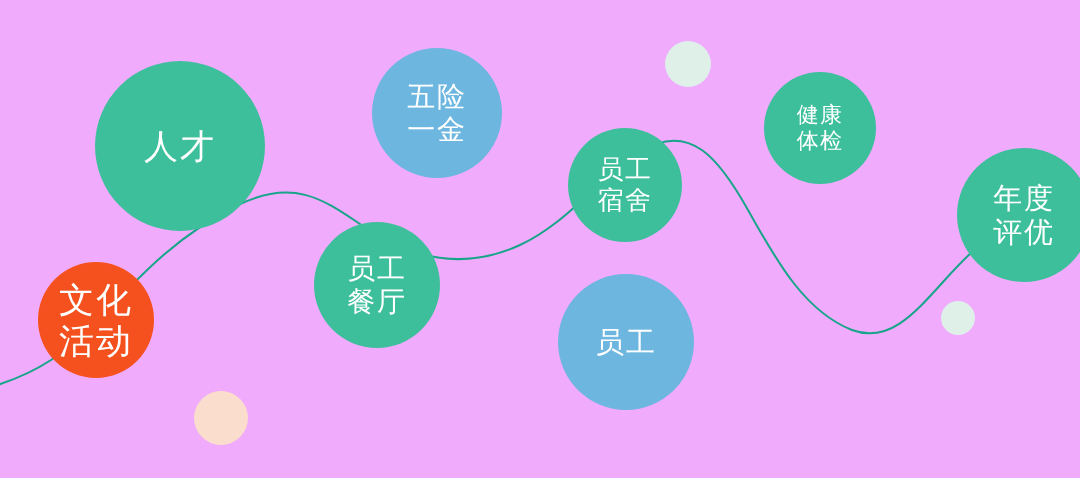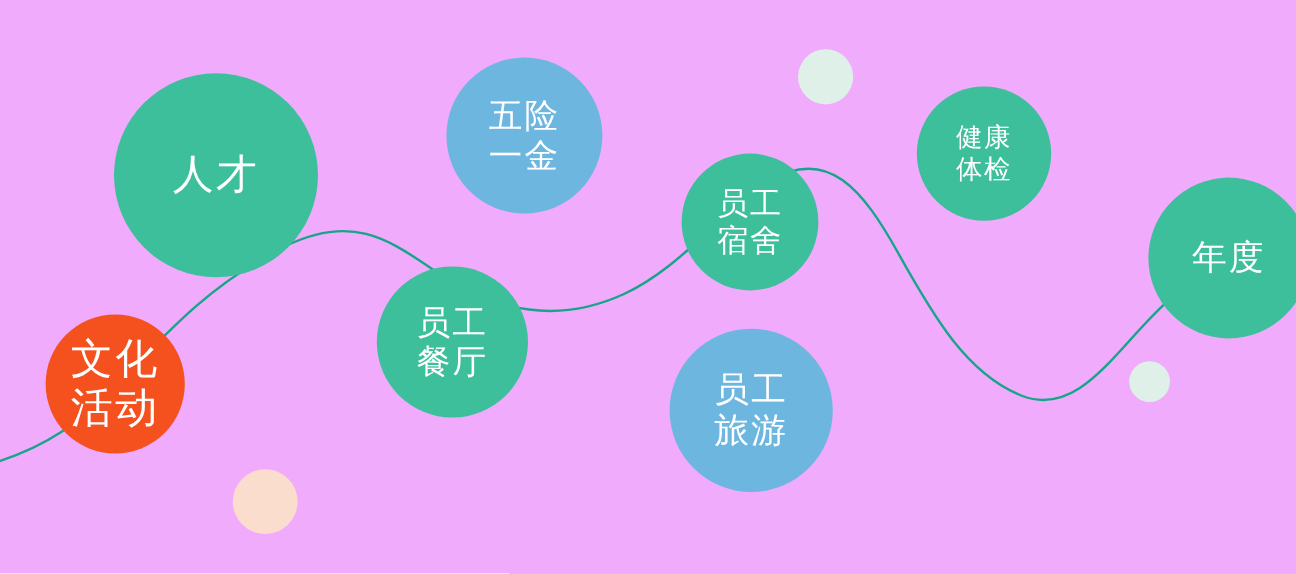--- a/index.html
+++ b/index.html
@@ -83,26 +83,26 @@
     <span class="line">餐厅</span>
   </div>
 
   <div class="bubble" style="left: 568px; top: 128px; width: 114px; height: 114px; background: rgb(62, 191, 155); font-size: 26px;">
     <span class="line">员工</span>
     <span class="line">宿舍</span>
   </div>
 
   <div class="bubble" style="left: 558px; top: 274px; width: 136px; height: 136px; background: rgb(109, 182, 223); font-size: 29px;">
     <span class="line">员工</span>
-    <span class="line">旅游</span>
   </div>
 
   <div class="bubble" style="left: 764px; top: 72px; width: 112px; height: 112px; background: rgb(62, 191, 155); font-size: 22px;">
     <span class="line">健康</span>
     <span class="line">体检</span>
   </div>
 
   <div class="bubble" style="left: 957px; top: 148px; width: 134px; height: 134px; background: rgb(62, 191, 155); font-size: 29px;">
     <span class="line">年度</span>
+    <span class="line">评优</span>
   </div>
 
 
 </div>
 
 </body></html>

